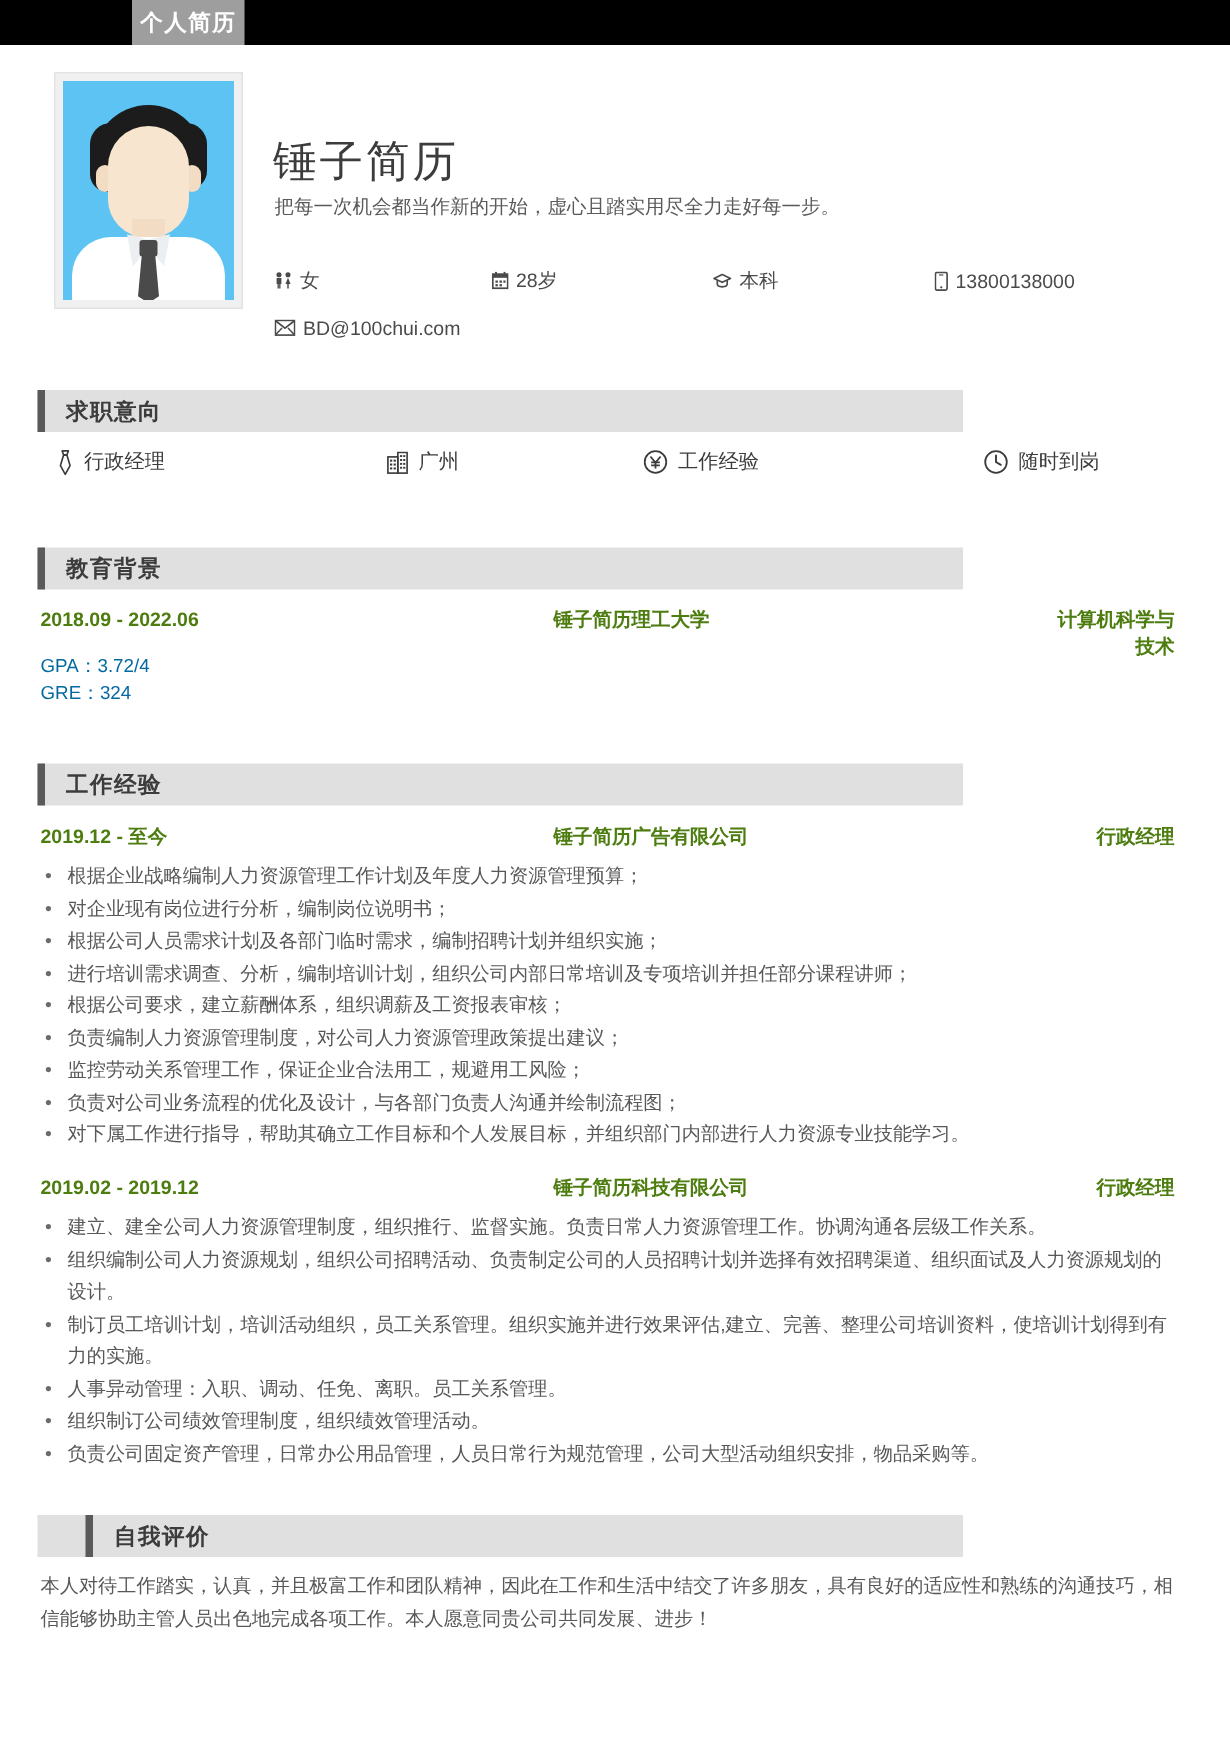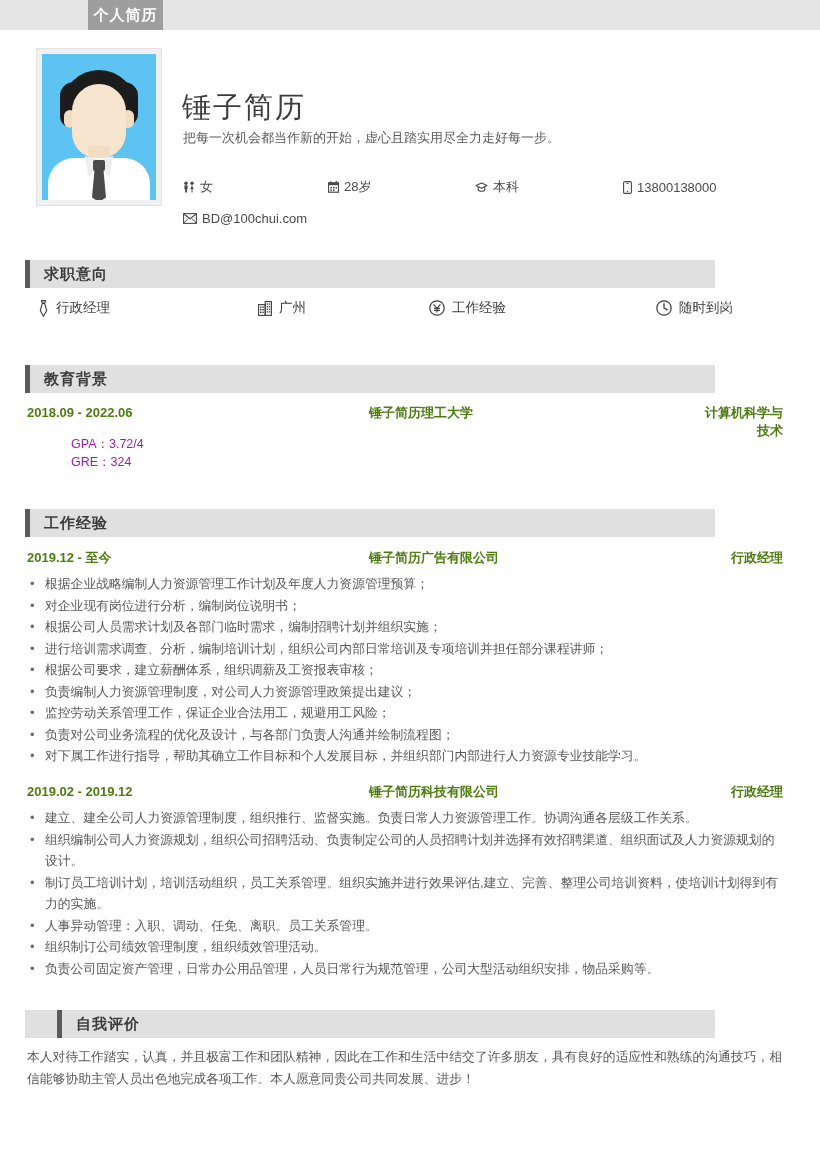--- a/index.html
+++ b/index.html
@@ -7,21 +7,21 @@
     width: 820px; height: 1160px;
     background: #ffffff;
     font-family: "Liberation Sans", "DejaVu Sans", sans-serif;
     -webkit-font-smoothing: antialiased;
   }
   .page { position: relative; width: 820px; height: 1160px; background:#fff; overflow:hidden; }
 
   
   .topbar {
     position: absolute; left:0; top:0; width:820px; height:30px;
-    background:#e5e5e5;
+    background:#000000;
   }
   .topbar-tab {
     position:absolute; left:88px; top:0; width:75px; height:30px;
     background:#9e9e9e; color:#ffffff;
     font-size:15px; font-weight:bold; letter-spacing:1px;
     display:flex; align-items:center; justify-content:center;
   }
 
   
   .profile { position:absolute; left:0; top:30px; width:820px; height:200px; }
@@ -90,21 +90,21 @@
   .meta-item { display:flex; align-items:center; }
   .meta-item .ic { margin-right:5px; display:inline-flex; align-items:center; }
   .m1 { width:145px; } .m2 { width:147px; } .m3 { width:148px; }
   .meta-row2 {
     position:absolute; left:183px; top:181px;
     display:flex; align-items:center; font-size:13px; color:#4a4a4a;
   }
 
   
   .section-hd {
-    position:absolute; left:25px; width:690px; height:28px;
+    position:absolute; left:25px; width:617px; height:28px;
     background:#e0e0e0; display:flex; align-items:center;
   }
   .section-hd .stripe { width:5px; height:28px; background:#5a5a5a; flex:0 0 5px; }
   .section-hd .stitle {
     margin-left:14px; font-size:15px; font-weight:bold; color:#3c3c3c; letter-spacing:1px;
   }
 
   
   .intent-row {
     position:absolute; left:38px; top:299px; width:750px;
@@ -118,21 +118,21 @@
   .entry-hd {
     position:absolute; left:27px; width:756px;
     display:flex; align-items:baseline;
     font-size:13px; font-weight:bold; color:#4d7c0f;gap:32px;
   }
   .entry-hd .col-date { width:310px; text-align:left; }
   .entry-hd .col-org  { width:300px; text-align:left; }
   .entry-hd .col-role { flex:1; text-align:right; }
 
   .detail-line {
-    position:absolute; left:27px; font-size:12.5px; color:#a21caf; line-height:21px;margin-left:44px;
+    position:absolute; left:27px; font-size:12.5px; color:#0369a1; line-height:21px;
   }
 
   
   .bullets { position:absolute; left:27px; width:756px; }
   .bullet {
     display:flex; font-size:12.8px; color:#585858; line-height:21.5px;
     margin-bottom:0px;
   }
   .bullet .dot {
     flex:0 0 18px; color:#6b6b6b; font-size:13px; line-height:21.5px; text-align:left;

